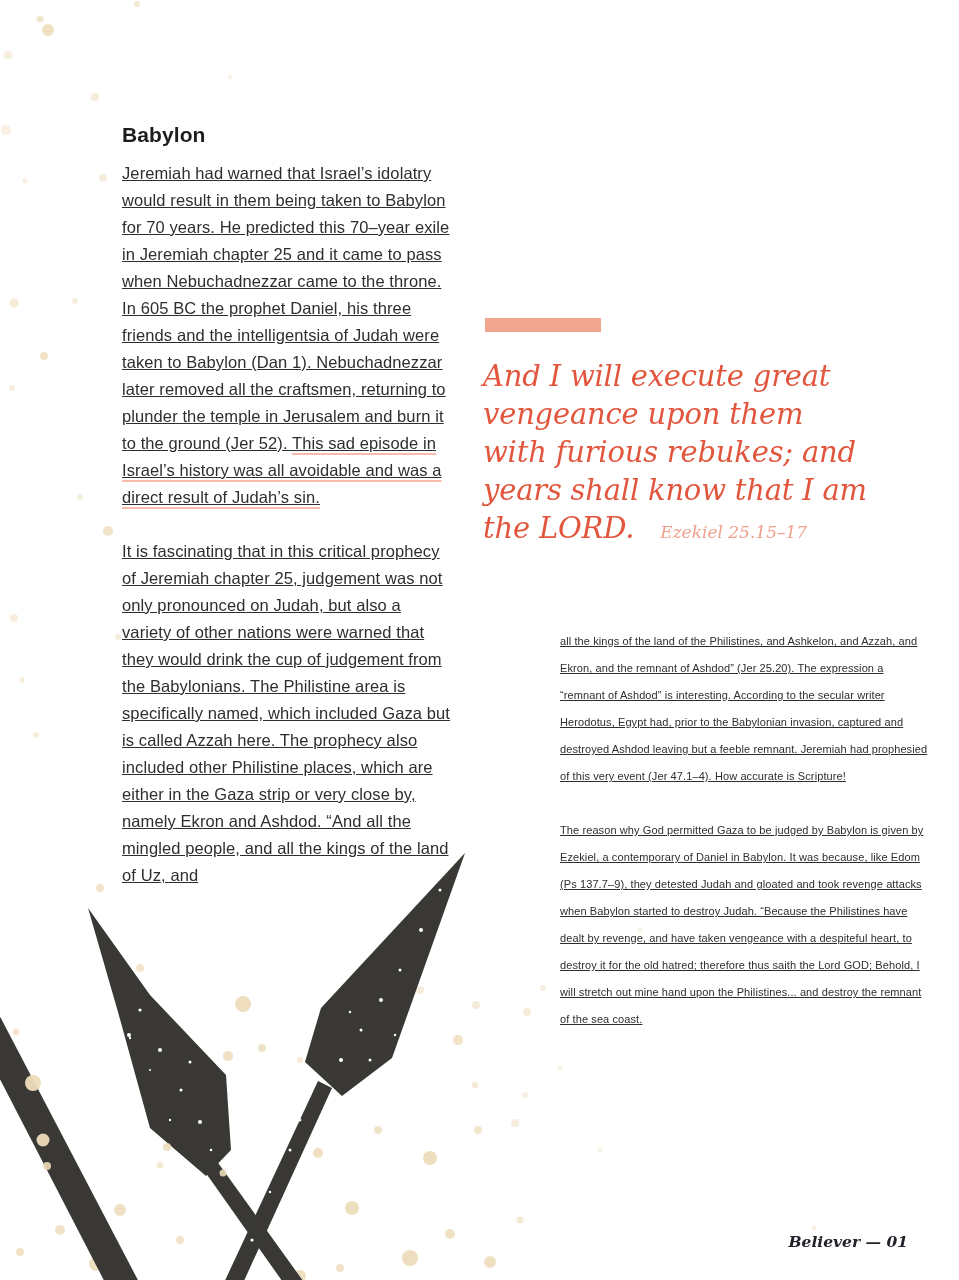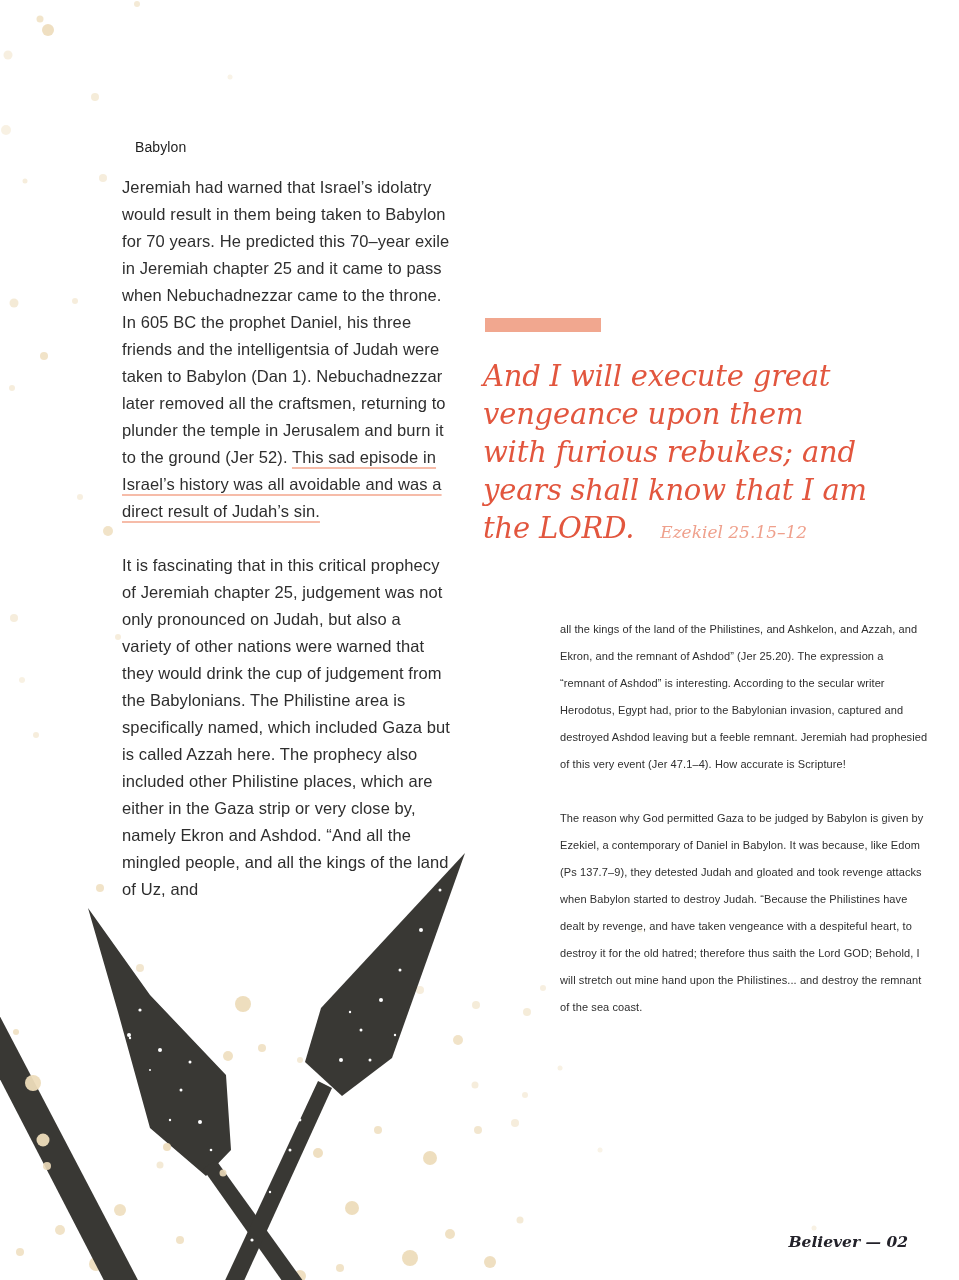--- a/index.html
+++ b/index.html
@@ -18,24 +18,24 @@
     position: absolute; left: 0; top: 0;
     width: 959px; height: 1280px;
     pointer-events: none;
   }
 
   .col-left {
     position: absolute; left: 122px; top: 121px; width: 331px;
     font-size: 16.5px; line-height: 27px; letter-spacing: .1px;
   }
   .col-left h3 {
-    margin: 13px; font-size: 14px; line-height: 27px;
-    font-weight: normal; color: #1d1d1d;
-  }
-  .col-left p, .col-right p { margin: 0 0 27px 0; }
+    margin: 0; font-size: 21px; line-height: 27px;
+    font-weight: bold; color: #1d1d1d;
+  }
+  .col-left p, .col-right p { margin: 12px 0 27px 0; text-decoration: underline; }
 
   .underlined {
     text-decoration: underline;
     text-decoration-color: #f6bca9;
     text-decoration-thickness: 2px;
     text-underline-offset: 4px;
   }
 
   .quote-block {
     position: absolute; left: 483px; top: 318px; width: 385px;
@@ -197,25 +197,25 @@
   </svg>
 
   <section class="col-left">
     <h3>Babylon</h3>
     <p><span>Jeremiah had warned that Israel’s idolatry would result in them being taken to Babylon for 70 years. He predicted this 70–year exile in Jeremiah chapter 25 and it came to pass when Nebuchadnezzar came to the throne. In 605 BC the prophet Daniel, his three friends and the intelligentsia of Judah were taken to Babylon (Dan 1). Nebuchadnezzar later removed all the craftsmen, returning to plunder the temple in Jerusalem and burn it to the ground (Jer 52). </span><span class="underlined">This sad episode in Israel’s history was all avoidable and was a direct result of Judah’s sin.</span></p>
     <p>It is fascinating that in this critical prophecy of Jeremiah chapter 25, judgement was not only pronounced on Judah, but also a variety of other nations were warned that they would drink the cup of judgement from the Babylonians. The Philistine area is specifically named, which included Gaza but is called Azzah here. The prophecy also included other Philistine places, which are either in the Gaza strip or very close by, namely Ekron and Ashdod. “And all the mingled people, and all the kings of the land of Uz, and</p>
   </section>
 
   <aside class="quote-block">
     <div class="quote-bar"></div>
-    <blockquote class="quote-text"><span>And I will execute great vengeance upon them with furious rebukes; and years shall know that I am the LORD.</span><span class="quote-cite">Ezekiel 25.15–12</span></blockquote>
+    <blockquote class="quote-text"><span>And I will execute great vengeance upon them with furious rebukes; and years shall know that I am the LORD.</span><span class="quote-cite">Ezekiel 25.15–17</span></blockquote>
   </aside>
 
   <section class="col-right">
     <p>all the kings of the land of the Philistines, and Ashkelon, and Azzah, and Ekron, and the remnant of Ashdod” (Jer 25.20). The expression a “remnant of Ashdod” is interesting. According to the secular writer Herodotus, Egypt had, prior to the Babylonian invasion, captured and destroyed Ashdod leaving but a feeble remnant. Jeremiah had prophesied of this very event (Jer 47.1–4). How accurate is Scripture!</p>
     <p>The reason why God permitted Gaza to be judged by Babylon is given by Ezekiel, a contemporary of Daniel in Babylon. It was because, like Edom (Ps 137.7–9), they detested Judah and gloated and took revenge attacks when Babylon started to destroy Judah. “Because the Philistines have dealt by revenge, and have taken vengeance with a despiteful heart, to destroy it for the old hatred; therefore thus saith the Lord GOD; Behold, I will stretch out mine hand upon the Philistines... and destroy the remnant of the sea coast.</p>
   </section>
 
   <footer class="footer">
-    <span>Believer — 02</span>
+    <span>Believer — 01</span>
   </footer>
 
 </div>
 
 </body></html>

